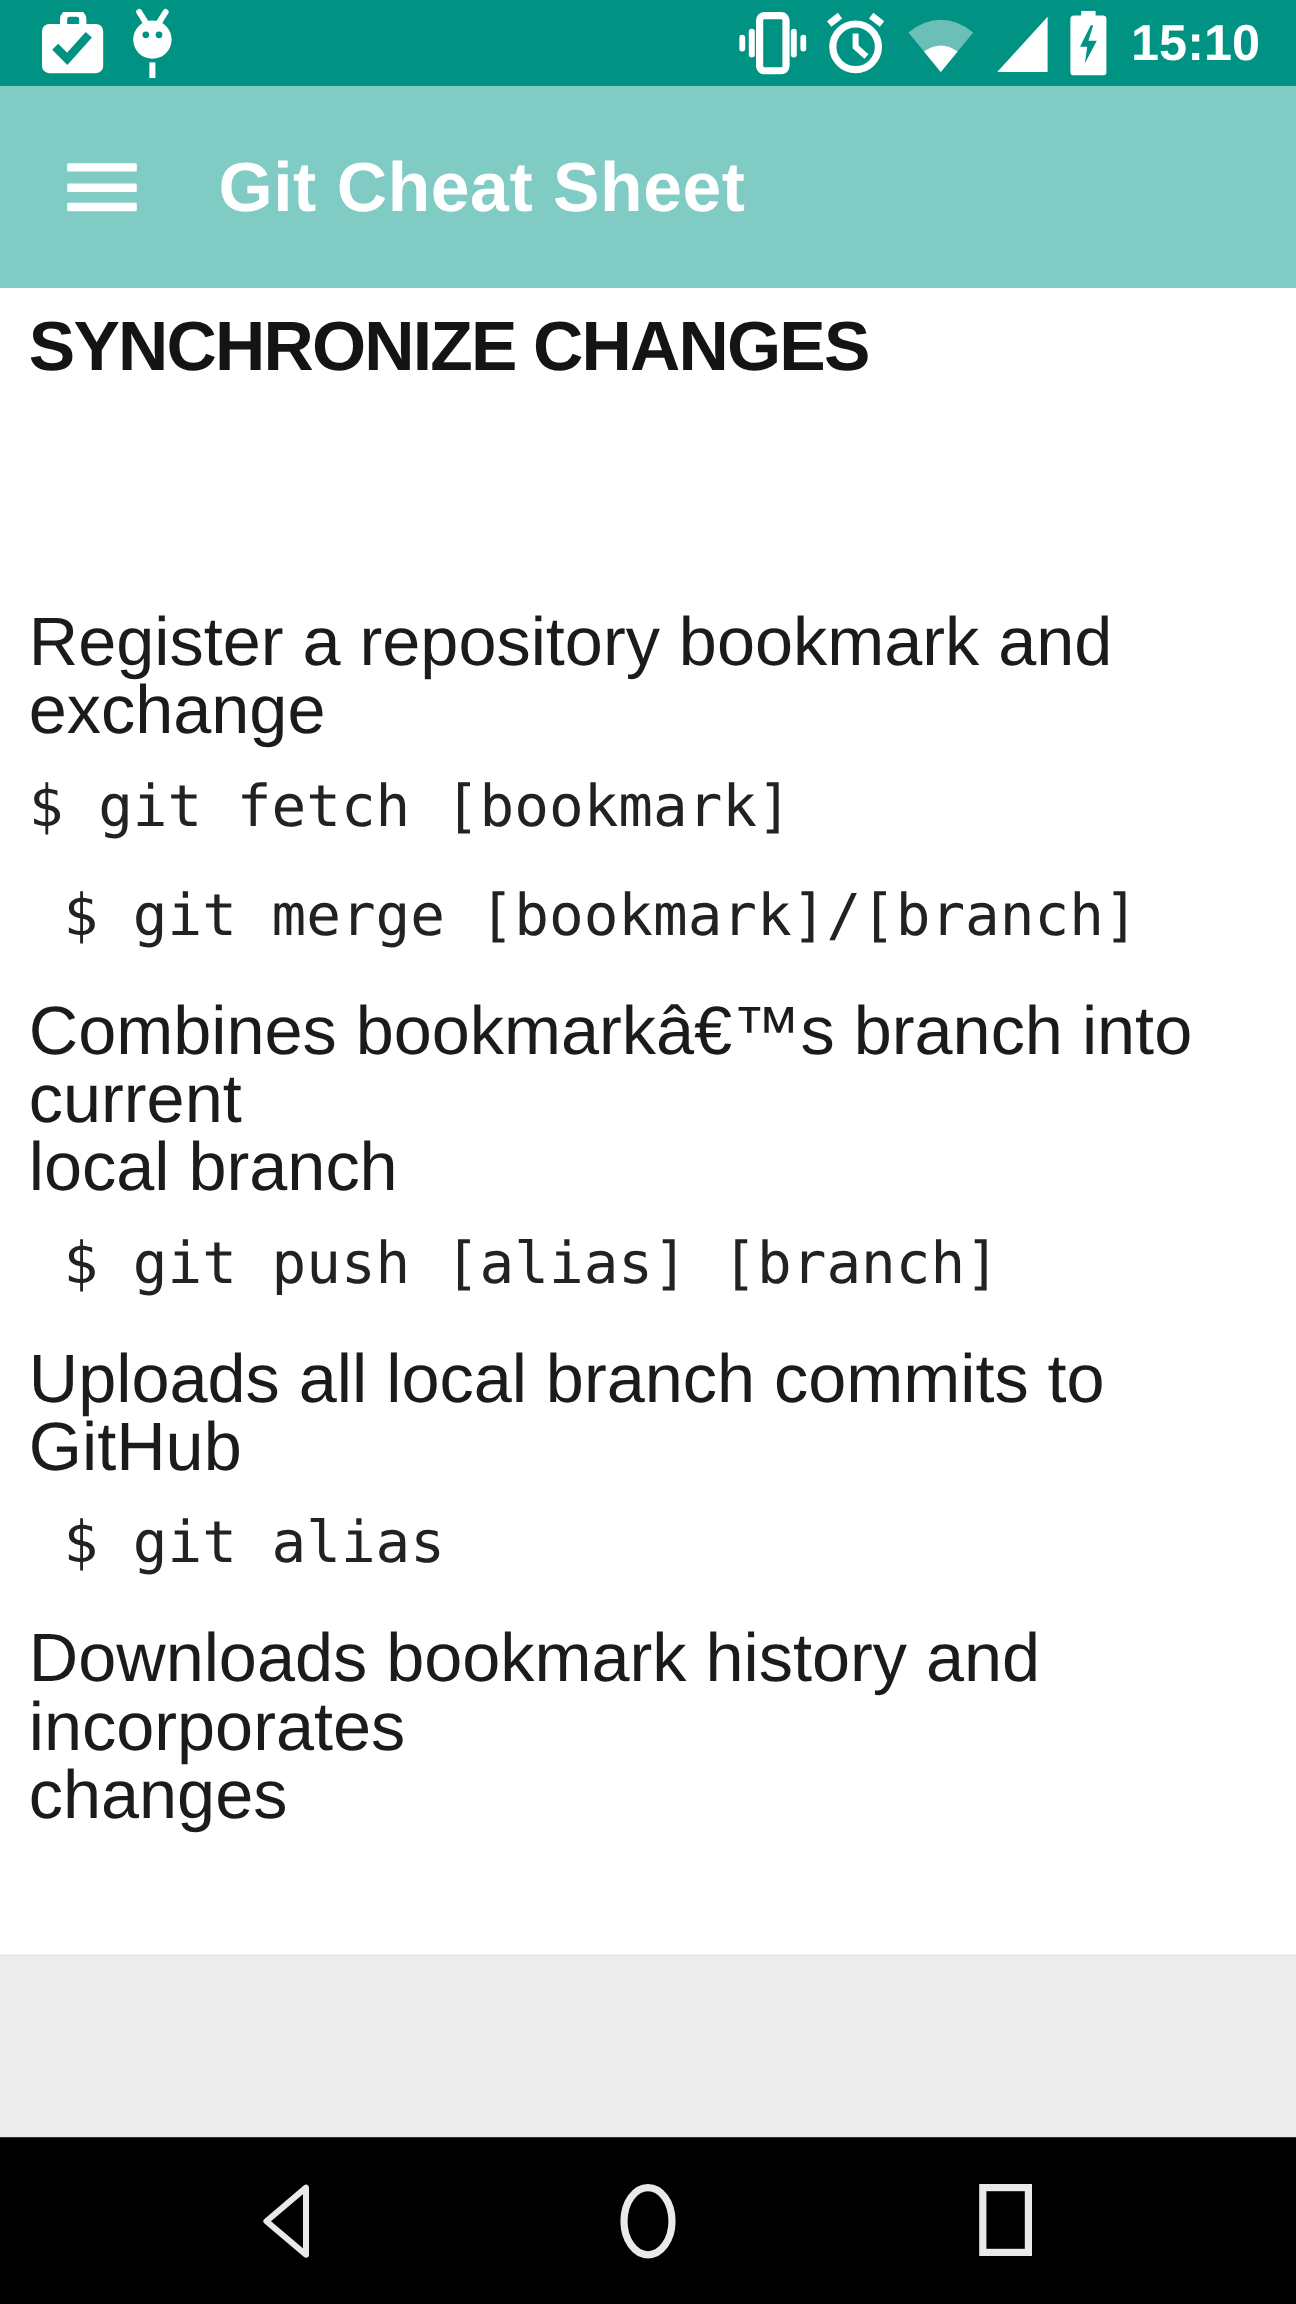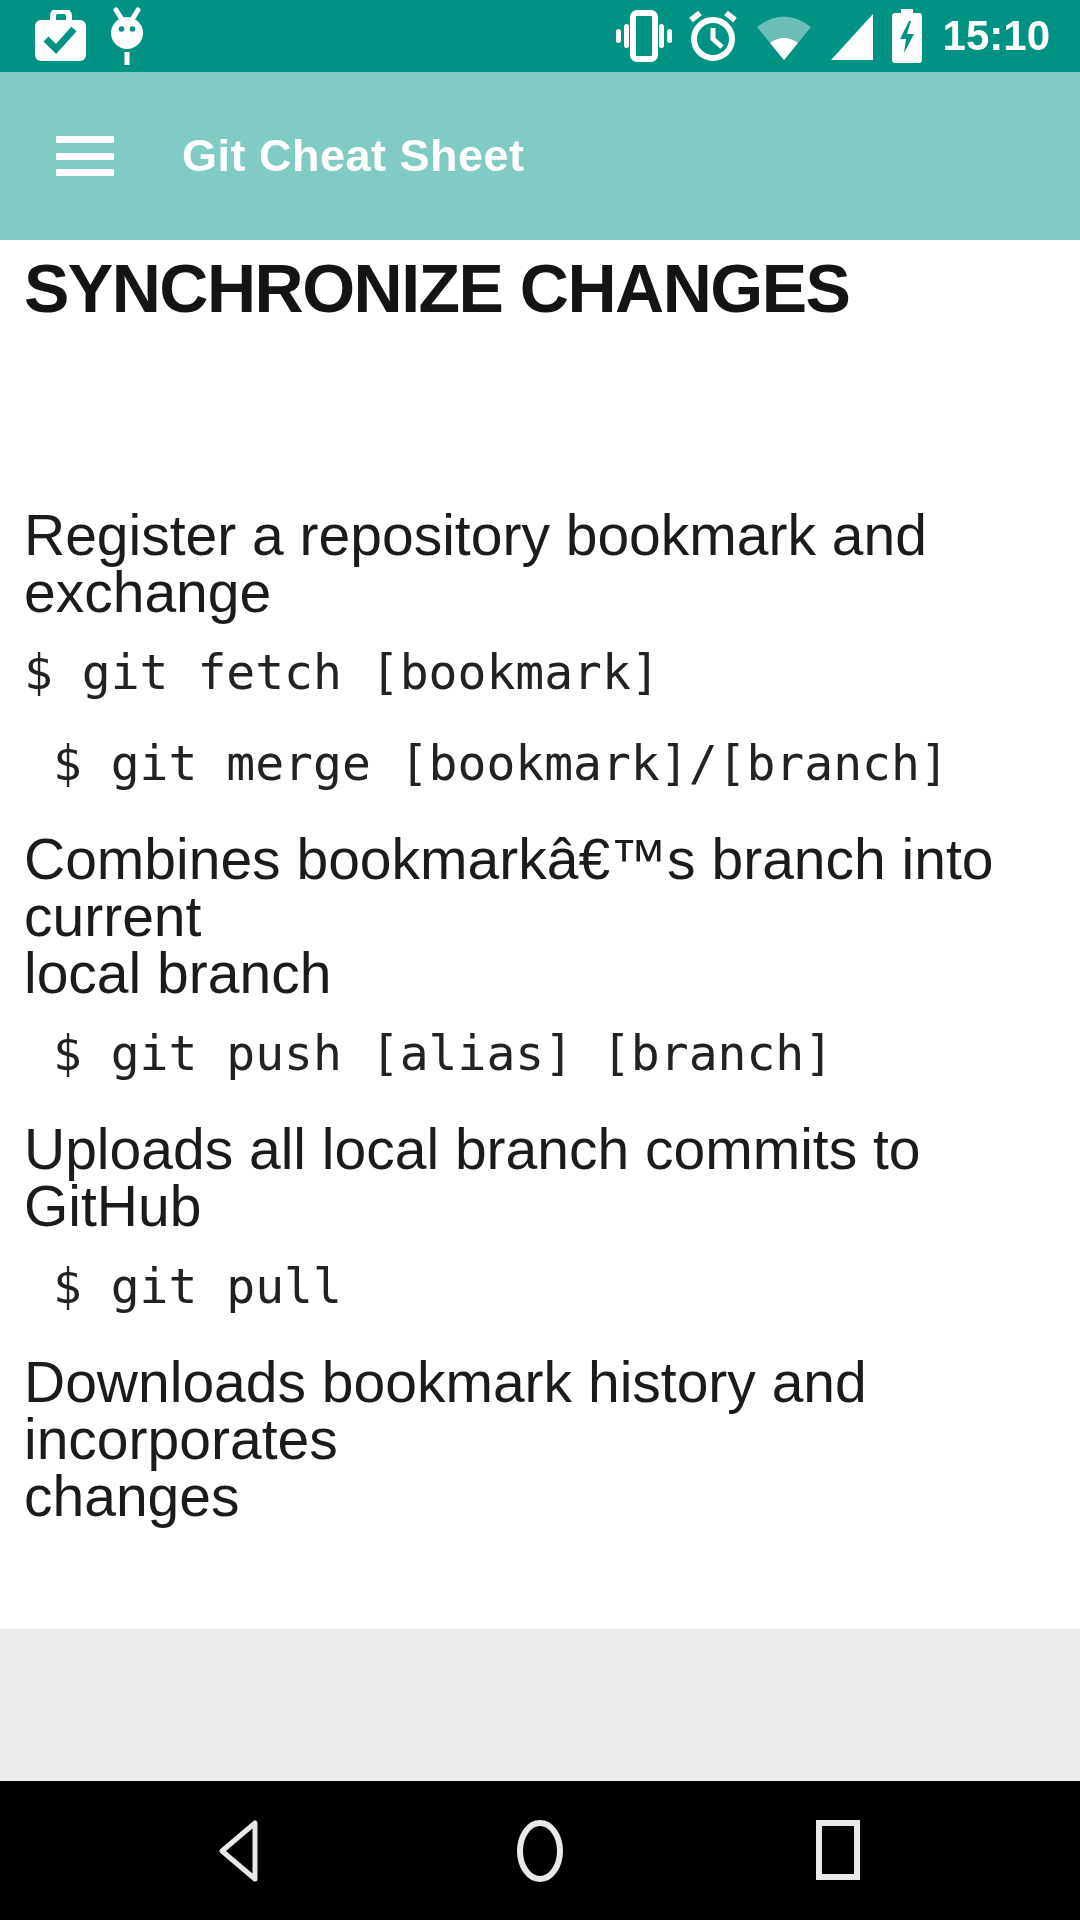--- a/index.html
+++ b/index.html
@@ -40,32 +40,32 @@
   }
   .hamburger{
     background:none;border:none;padding:0;margin:0 0 0 56px;
     width:60px;height:40px;
     display:flex;flex-direction:column;justify-content:space-between;
     cursor:pointer;
   }
   .hamburger span{display:block;width:58px;height:7px;background:#fff;border-radius:1px;}
   .app-title{
     margin:0 0 0 66px;
-    font-size:45px;font-weight:bold;color:#fff;letter-spacing:0.5px;
+    font-size:58px;font-weight:bold;color:#fff;letter-spacing:0.5px;
   }
 
   
   .content{
     flex:0 0 1389px;height:1389px;
     background:#fff;
     padding:0 24px;box-sizing:border-box;
     overflow:hidden;
   }
   .content h1{
-    font-size:68px;line-height:93px;letter-spacing:-1.5px;
+    font-size:58px;line-height:93px;letter-spacing:-1.5px;
     font-weight:bold;color:#141414;
     margin:2px 0 172px 0;
   }
   .content p{
     font-size:57px;line-height:57px;color:var(--ink);
     margin:0 0 28px 0;
   }
   .content p .line{display:block;}
   .content pre{
     font-family:"DejaVu Sans Mono","Liberation Mono",monospace;
@@ -156,21 +156,21 @@
 
     <p>
       <span class="line">Combines bookmarkâ€™s branch into current</span>
       <span class="line">local branch</span>
     </p>
     <pre> $ git push [alias] [branch]</pre>
 
     <p>
       <span class="line">Uploads all local branch commits to GitHub</span>
     </p>
-    <pre> $ git pull</pre>
+    <pre> $ git alias</pre>
 
     <p>
       <span class="line">Downloads bookmark history and incorporates</span>
       <span class="line">changes</span>
     </p>
   </main>
 
   <div class="gray-strip"></div>
 
   <nav class="nav-bar">

